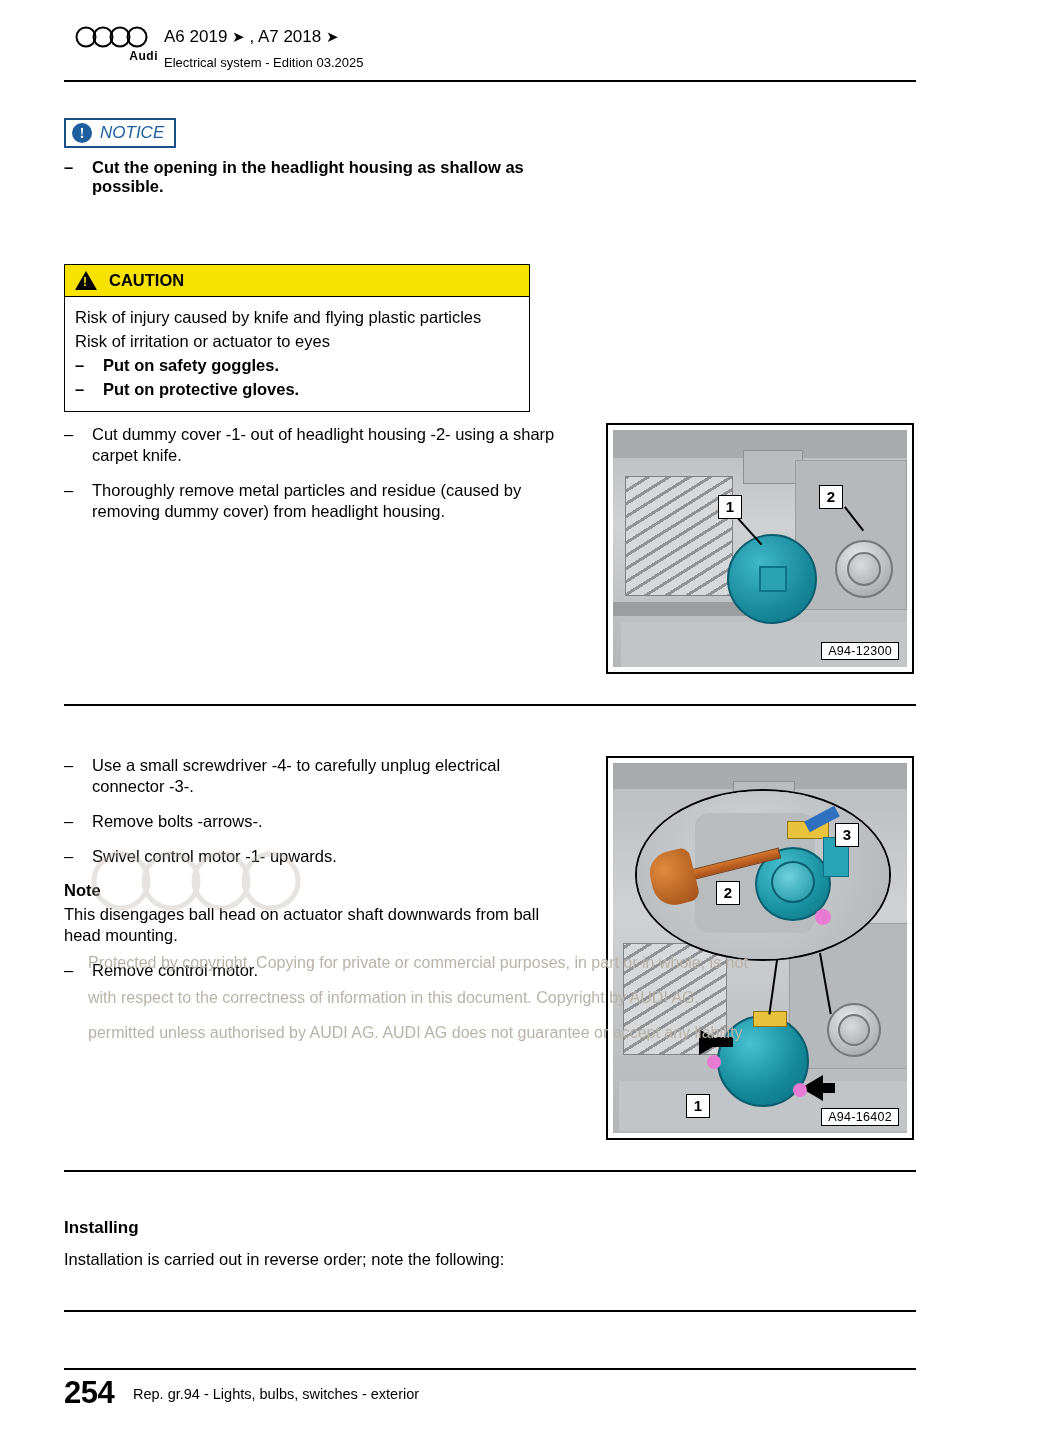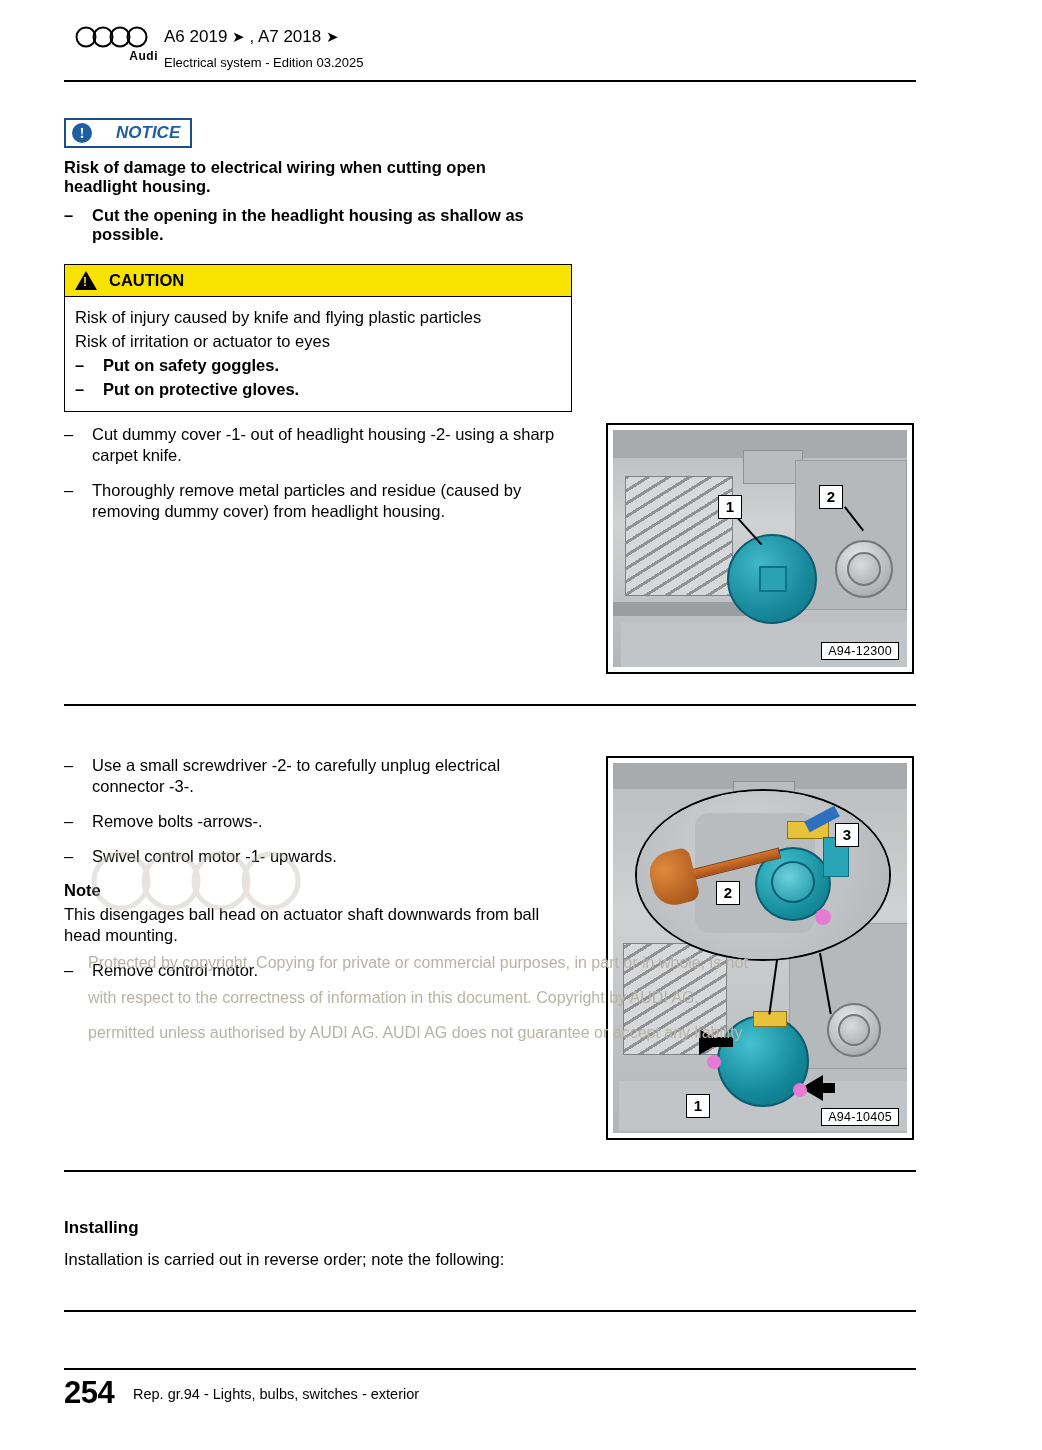--- a/index.html
+++ b/index.html
@@ -99,24 +99,23 @@
     background: #1f5fa0;
     color: #fff;
     font-size: 15px;
     font-weight: bold;
     line-height: 20px;
     text-align: center;
     font-family: "Liberation Serif", serif;
   }
   .notice-label {
     font-style: italic;
-    font-weight: bold;
+    font-weight: normal;
     font-size: 17px;
     color: #1f5fa0;
-    margin-left: 16px;
   }
   .notice-body {
     margin-top: 10px;
     font-size: 16.5px;
     font-weight: bold;
     line-height: 19px;
     width: 475px;
   }
   .notice-dash-item {
     margin-top: 10px;
@@ -129,21 +128,21 @@
   .dash {
     width: 28px;
     flex: 0 0 28px;
   }
 
   
   .caution-box {
     position: absolute;
     left: 64px;
     top: 264px;
-    width: 508px;
+    width: 466px;
     border: 1px solid #000;
     background: #fff;
   }
   .caution-head {
     background: #f7e200;
     border-bottom: 1px solid #000;
     height: 32px;
     display: flex;
     align-items: center;
     padding-left: 10px;
@@ -403,21 +402,20 @@
       <div class="header-line2">Electrical system - Edition 03.2025</div>
     </div>
   </div>
   <div class="header-rule"></div>
 
   <div class="notice-wrap">
     <div class="notice-banner">
       <div class="notice-icon">!</div>
       <div class="notice-label">NOTICE</div>
     </div>
-    <div class="notice-body">Risk of damage to electrical wiring when cutting open headlight housing.</div>
     <div class="notice-dash-item">
       <span class="dash">–</span>
       <span>Cut the opening in the headlight housing as shallow as possible.</span>
     </div>
   </div>
 
   <div class="caution-box">
     <div class="caution-head">
       <div class="warn-tri"></div>
       <div class="caution-title">CAUTION</div>
@@ -470,21 +468,21 @@
     </div>
     <div class="callout" style="left:110px; top:70px;">1</div>
     <div class="callout" style="left:211px; top:60px;">2</div>
   </div>
 
   <div class="hr" style="top:704px;"></div>
 
   <div class="text-col" style="top:755px;">
     <div class="bullet">
       <span class="dash">–</span>
-      <span class="btext">Use a small screwdriver -2- to carefully unplug electrical connector -3-.</span>
+      <span class="btext">Use a small screwdriver -4- to carefully unplug electrical connector -3-.</span>
     </div>
     <div class="bullet">
       <span class="dash">–</span>
       <span class="btext">Remove bolts -arrows-.</span>
     </div>
     <div class="bullet">
       <span class="dash">–</span>
       <span class="btext">Swivel control motor -1- upwards.</span>
     </div>
     <div class="note-head">Note</div>
@@ -528,21 +526,21 @@
         <div class="f2-motor" style="left:134px; top:70px; width:44px; height:42px; border-radius:50%; background:radial-gradient(circle at 40% 35%,#6fd0dd,#1a93a4);"></div>
 
         <div class="f2-yellow" style="left:150px; top:30px; width:42px; height:18px;"></div>
         <div style="position:absolute;left:168px;top:22px;width:34px;height:12px;background:#2f6fc0;transform:rotate(-28deg);"></div>
         <div style="position:absolute;left:186px;top:46px;width:26px;height:40px;background:#29a4b6;border:1px solid #0d6f80;"></div>
 
         <div class="f2-screw" style="left:40px; top:82px; width:106px; height:11px; transform:rotate(-14deg);"></div>
         <div style="position:absolute;left:14px;top:60px;width:44px;height:54px;border-radius:22px 10px 10px 22px;background:radial-gradient(circle at 35% 30%,#e08a3c,#a04f18);transform:rotate(-14deg);"></div>
         <div style="position:absolute;left:178px;top:118px;width:16px;height:16px;border-radius:50%;background:#e77ad2;"></div>
       </div>
-      <div class="fig-code">A94-10405</div>
+      <div class="fig-code">A94-16402</div>
     </div>
     <div class="callout" style="left:227px; top:65px;">3</div>
     <div class="callout" style="left:108px; top:123px;">2</div>
     <div class="callout" style="left:78px; top:336px;">1</div>
   </div>
 
   <div class="hr" style="top:1170px;"></div>
 
   <svg class="wm-rings" width="226" height="62" viewBox="0 0 226 62">
     <g fill="none" stroke="#b9b2a8" stroke-width="5">

